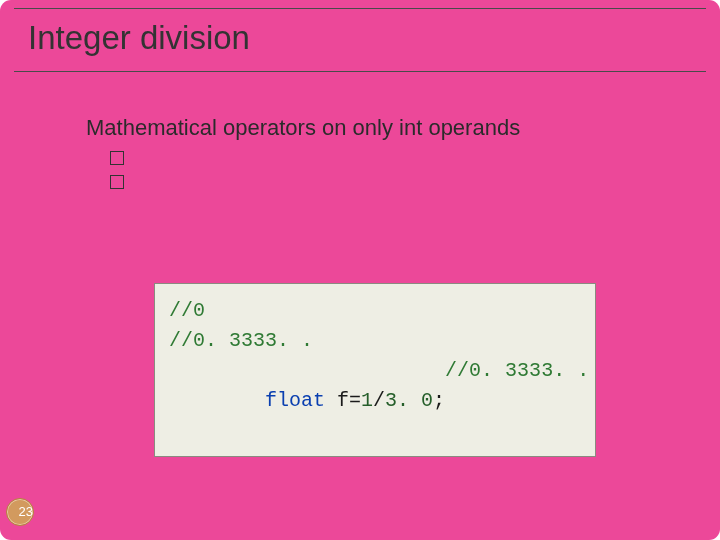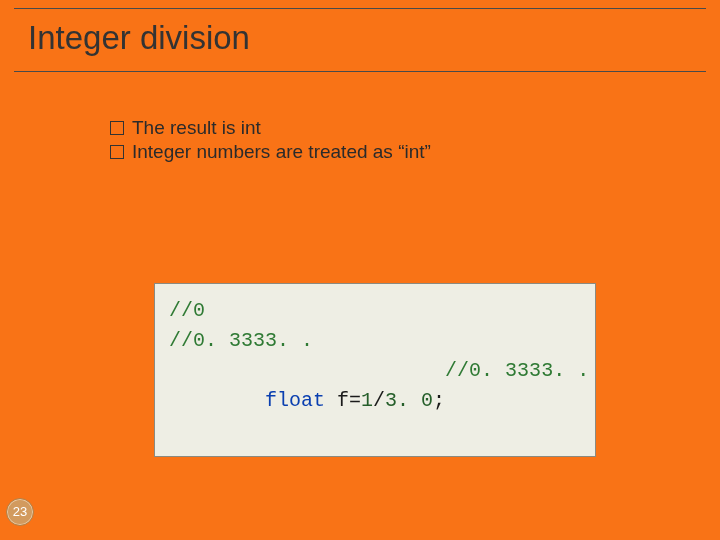--- a/index.html
+++ b/index.html
@@ -8,22 +8,23 @@
     width: 720px;
     height: 540px;
     background: #ffffff;
     font-family: Arial, Helvetica, sans-serif;
     overflow: hidden;
   }
   .slide {
     position: relative;
     width: 720px;
     height: 540px;
-    background: #f97316;
+    background: #ec4899;
     box-sizing: border-box;
+    border-radius: 11px;
   }
   .title-band {
     position: absolute;
     top: 8px;
     left: 14px;
     right: 14px;
     border-top: 1.5px solid #4a4a4a;
     border-bottom: 1.5px solid #4a4a4a;
     padding: 10px 14px 14px 14px;
   }
@@ -84,39 +85,40 @@
     left: 6px;
     bottom: 14px;
     width: 26px;
     height: 26px;
     border-radius: 50%;
     background: #d29a5e;
     border: 1px solid #b77f43;
     color: #ffffff;
     font-size: 13px;
     line-height: 26px;
-    text-align: center;
+    text-align: right;
     box-shadow: 0 0 0 1px #e8c9a5 inset;
   }
 </style>
 </head>
 <body>
 
 <div class="slide">
 
   <div class="title-band">
     <div class="title">Integer division</div>
   </div>
 
   <div class="body">
+    <p class="p1">Mathematical operators on only int operands</p>
     <p class="sub">
-      <span class="box"></span><span>The result is int</span>
+      <span class="box"></span>
     </p>
     <p class="sub">
-      <span class="box"></span><span>Integer numbers are treated as “int”</span>
+      <span class="box"></span>
     </p>
   </div>
 
   <div class="code-box">
 
     <div class="code-row">
       <span class="tok-cmt">//0</span>
     </div>
 
     <div class="code-row">

